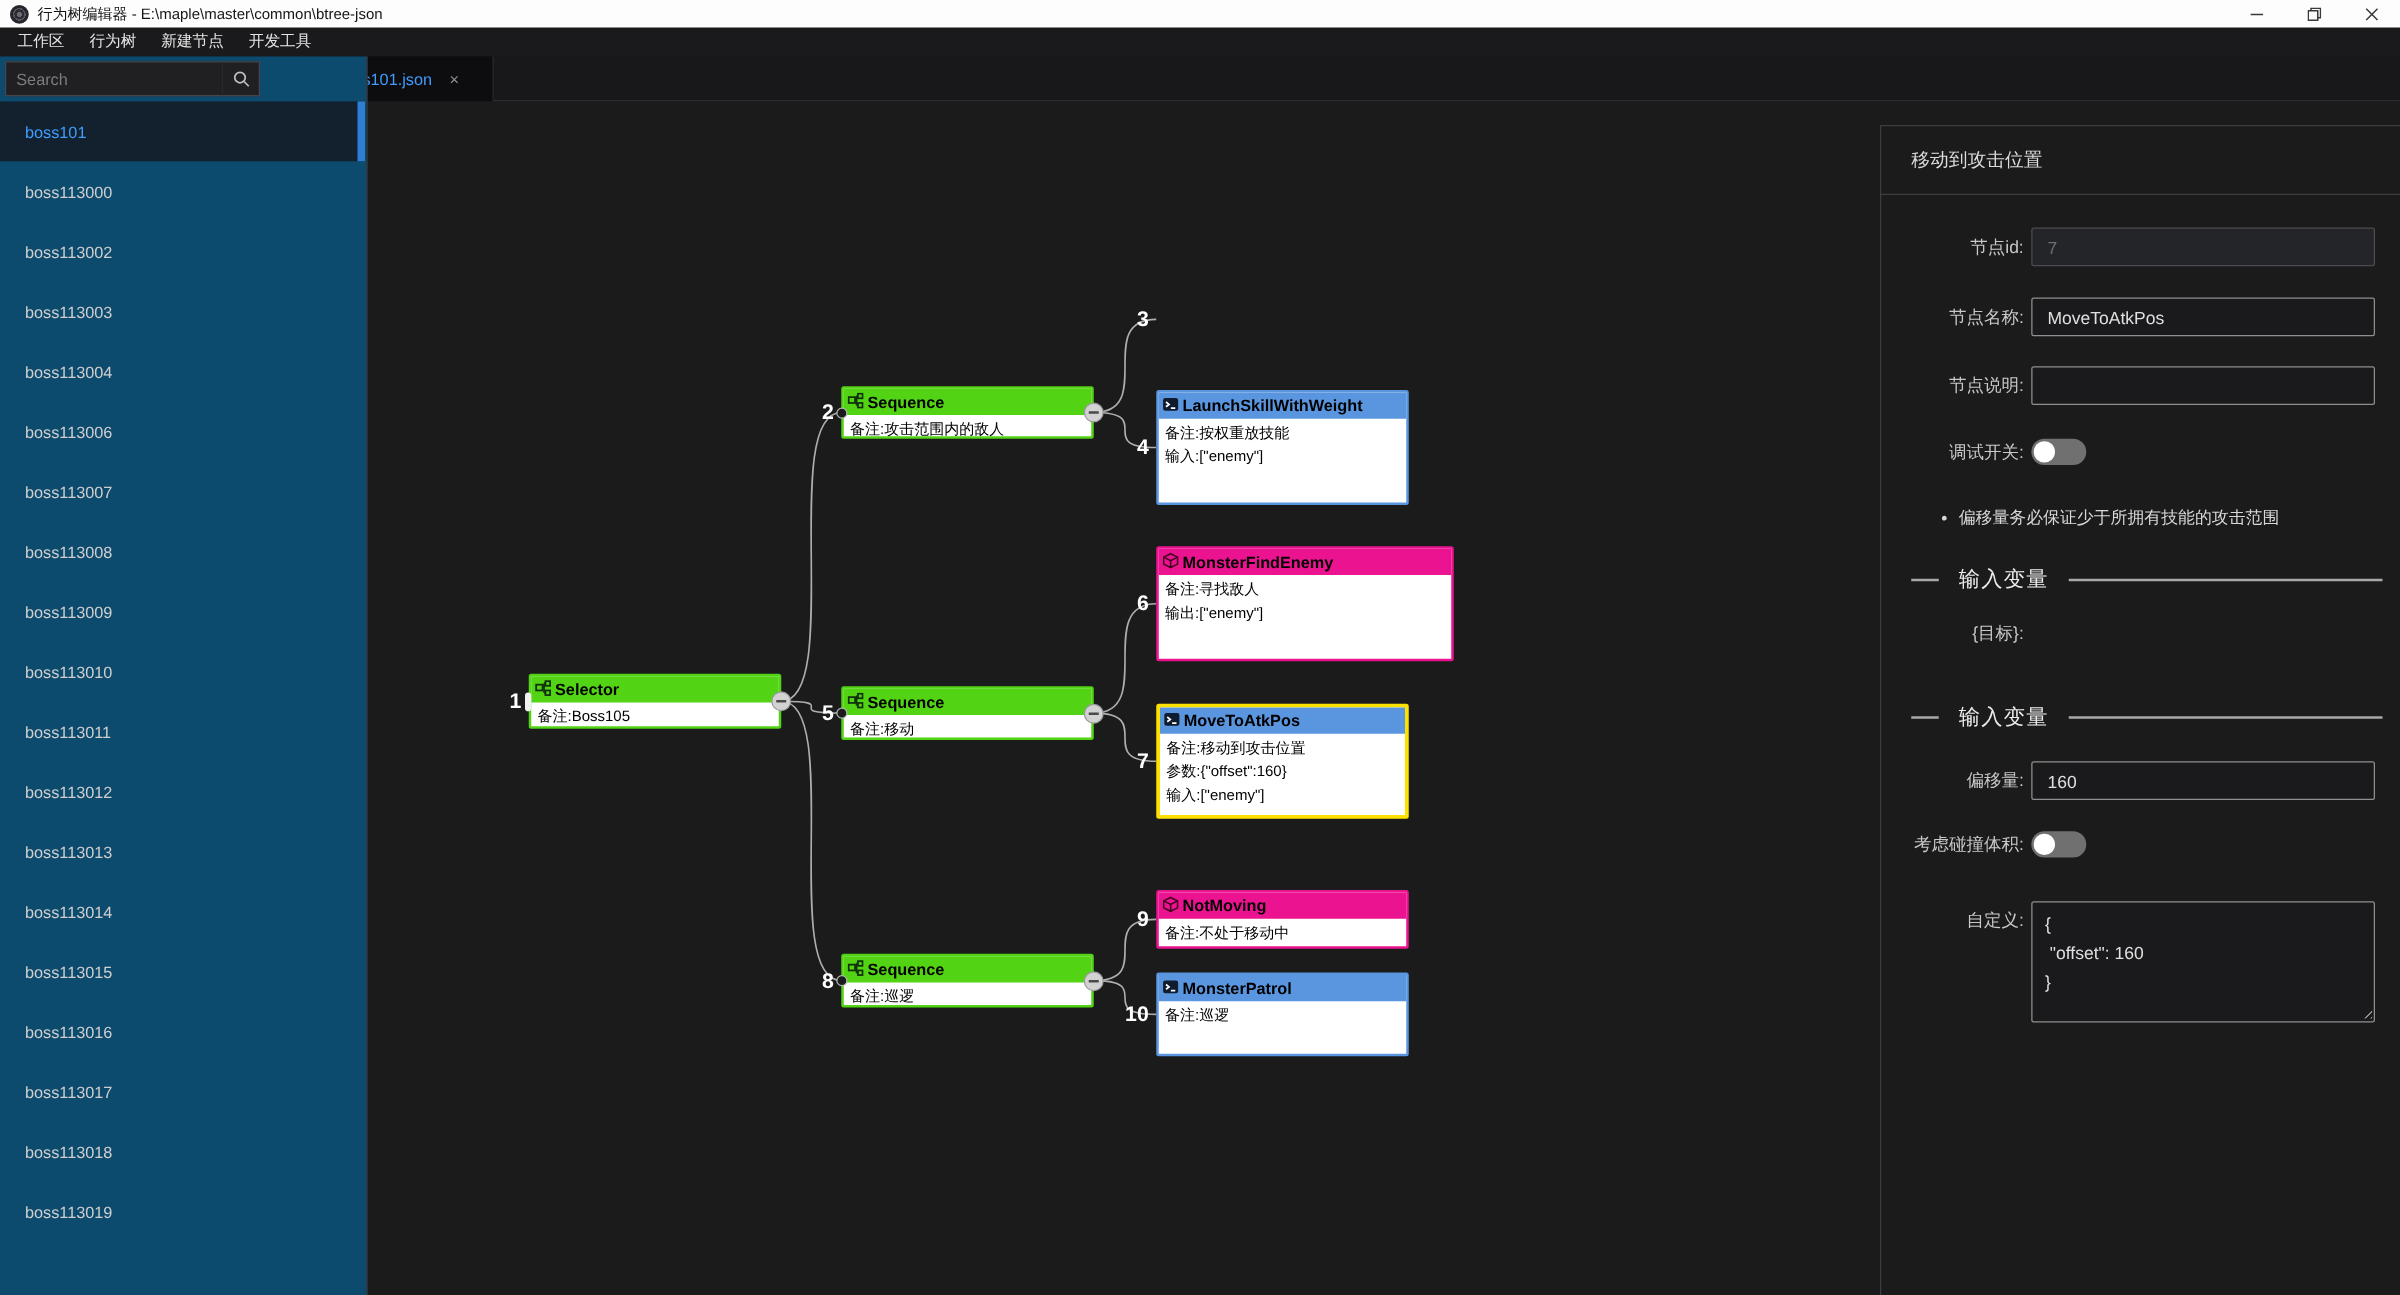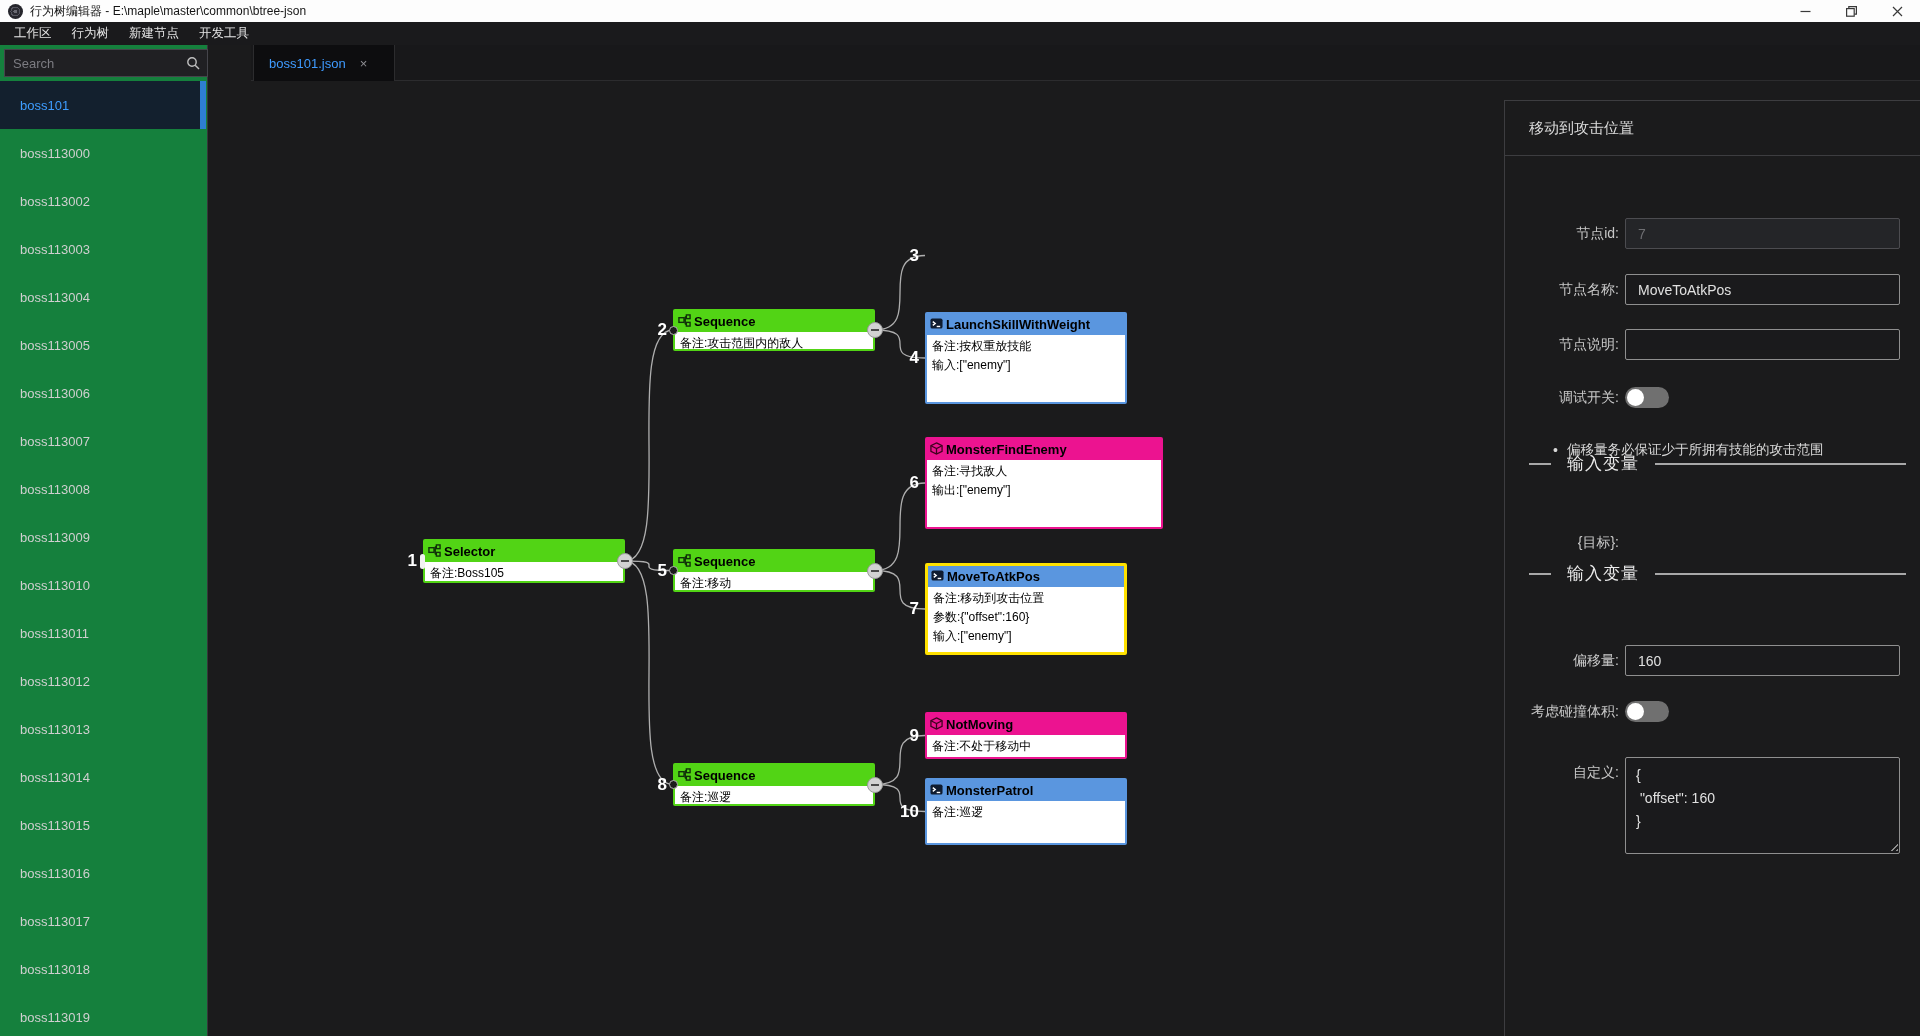--- a/index.html
+++ b/index.html
@@ -16,21 +16,21 @@
     flex:none;}
   .win-title{white-space:nowrap;}
   .win-btns{margin-left:auto;display:flex;height:100%;}
   .win-btn{width:46px;height:100%;display:flex;align-items:center;justify-content:center;}
   .win-btn svg{display:block;}
   
   .menubar{position:absolute;left:0;top:22px;width:1920px;height:23px;background:#1a1a1c;
     display:flex;align-items:flex-end;padding-left:4px;box-sizing:border-box;z-index:49;}
   .menu-item{padding:0 10px;font-size:12.5px;color:#e4e4e4;height:100%;display:flex;align-items:center;}
   
-  .sidebar{position:absolute;left:0;top:45px;width:208px;bottom:0;background:#15803d;
+  .sidebar{position:absolute;left:0;top:45px;width:294px;bottom:0;background:#0c4a6e;
     border-right:1px solid #37373a;box-sizing:border-box;z-index:10;}
   .search-input{position:absolute;left:4px;top:4px;width:175px;height:28px;box-sizing:border-box;
     background:#202023;border:1px solid #45454b;color:#c0c0c0;padding:0 8px;font-size:13px;outline:none;
     font-family:"Liberation Sans",sans-serif;}
   .search-input::placeholder{color:#7c7c82;}
   .search-btn{position:absolute;left:178px;top:4px;width:30px;height:28px;box-sizing:border-box;
     border:1px solid #45454b;border-left:none;background:#202023;display:flex;align-items:center;justify-content:center;}
   .boss-list{position:absolute;left:0;top:36px;right:1px;bottom:0;overflow:hidden;}
   .boss-item{height:48px;display:flex;align-items:center;padding-left:20px;font-size:13px;color:#cfcfcf;position:relative;}
   .boss-item.selected{background:#13202e;color:#3e9dff;}
@@ -58,21 +58,21 @@
   .node-num{position:absolute;color:#ffffff;font-size:17px;font-weight:bold;transform:translate(-100%,-50%);z-index:4;}
   .root-pill{position:absolute;width:5px;height:15px;background:#f2f2f2;border-radius:3px;z-index:4;}
   .in-dot{position:absolute;width:9px;height:9px;border-radius:50%;border:1.5px solid #b5b5b5;
     box-sizing:border-box;background:#1b1b1c;z-index:4;}
   
   .inspector{position:absolute;left:1504px;top:100px;right:0;bottom:0;background:#1b1b1c;
     border-left:1px solid #3d3d40;border-top:1px solid #3d3d40;box-sizing:border-box;z-index:10;}
   .insp-header{height:55px;border-bottom:1px solid #3d3d40;display:flex;align-items:center;
     padding-left:24px;font-size:15px;color:#dcdcdc;box-sizing:border-box;}
   .insp-body{position:relative;}
-  .irow{position:absolute;left:0;right:0;display:flex;align-items:center;margin-top:36px;}
+  .irow{position:absolute;left:0;right:0;display:flex;align-items:center;}
   .ilabel{width:114px;flex:none;text-align:right;padding-right:6px;color:#c8c8c8;font-size:14px;}
   .iinput{width:275px;height:31px;background:#1a1a1c;border:1px solid #8f8f8f;border-radius:2px;
     color:#e0e0e0;font-size:14px;padding:0 12px;box-sizing:border-box;outline:none;
     font-family:"Liberation Sans",sans-serif;}
   .iinput:disabled{background:#242528;border-color:#4c4c50;color:#6f6f73;}
   .toggle{width:44px;height:21px;border-radius:11px;background:#707070;position:relative;flex:none;}
   .toggle .knob{position:absolute;left:2px;top:2px;width:17px;height:17px;border-radius:50%;background:#ffffff;}
   .note-row{color:#d8d8d8;font-size:13.5px;}
   .note-row .bullet{margin-left:48px;margin-right:9px;font-size:14px;}
   .section{position:absolute;left:24px;right:14px;display:flex;align-items:center;}
@@ -139,23 +139,20 @@
       <div class="boss-item">
         <span>boss113002</span>
       </div>
       <div class="boss-item">
         <span>boss113003</span>
       </div>
       <div class="boss-item">
         <span>boss113004</span>
       </div>
       <div class="boss-item">
-        <span>boss113005</span>
-      </div>
-      <div class="boss-item">
         <span>boss113006</span>
       </div>
       <div class="boss-item">
         <span>boss113007</span>
       </div>
       <div class="boss-item">
         <span>boss113008</span>
       </div>
       <div class="boss-item">
         <span>boss113009</span>

